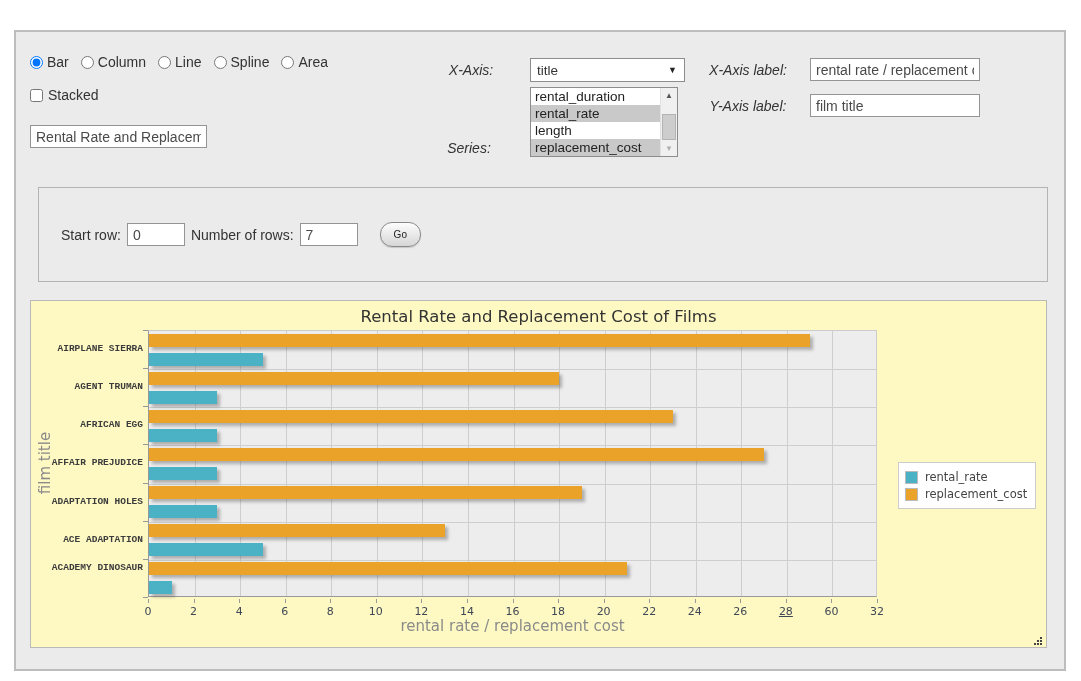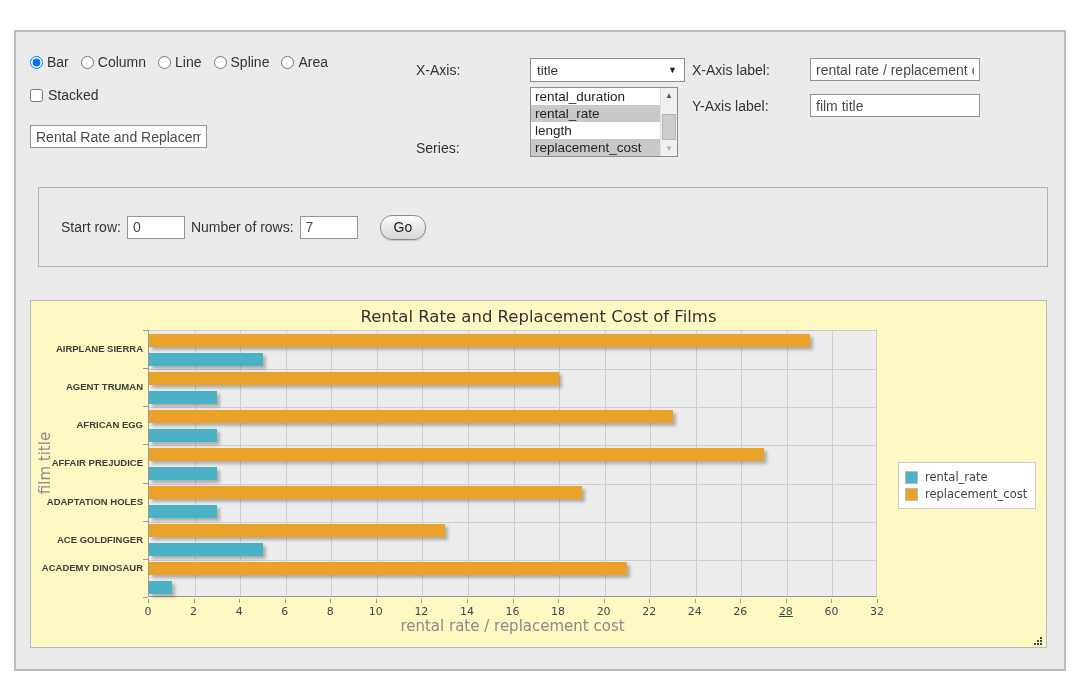--- a/index.html
+++ b/index.html
@@ -13,61 +13,61 @@
 
   
   .radio-row { position:absolute; left:14px; top:22px; font-size:14px; color:#333; }
   .radio-row label { margin-right:12px; }
   .radio-row input { vertical-align:-2px; margin-right:4px; }
   .stacked-row { position:absolute; left:14px; top:55px; font-size:14px; color:#333; }
   .stacked-row input { vertical-align:-2px; margin-right:5px; }
   .tin { border:1px solid #949494; background:#fff; font-size:14px; color:#4a4a4a;
     height:23px; padding:2px 5px; font-family:"Liberation Sans",sans-serif; }
   #titleInput { position:absolute; left:14px; top:93px; width:177px; }
-  .flabel { position:absolute; font-size:14px; color:#333; text-align:left; }
+  .flabel { position:absolute; font-size:14px; color:#333; text-align:center;font-style:italic; }
   .sel { position:absolute; left:514px; top:26px; width:155px; height:24px;
     border:1px solid #8d8d8d; background:#fff; display:flex; align-items:center;
     font-size:13.5px; color:#333; padding-left:6px; cursor:default; }
   .sel .caret { margin-left:auto; margin-right:7px; font-size:9px; color:#222; }
   .mslist { position:absolute; left:514px; top:55px; width:148px; height:70px;
     border:1px solid #8d8d8d; background:#fff; display:flex; }
   .msopts { flex:1; overflow:hidden; }
   .msopt { height:17px; line-height:17px; padding-left:4px; font-size:13.5px;
     color:#222; white-space:nowrap; }
   .selopt { background:#c9c9c9; }
   .msbar { width:17px; background:#f0f0f0; border-left:1px solid #e0e0e0; position:relative; }
   .msarrow { position:absolute; left:0; width:100%; height:15px; line-height:15px;
     text-align:center; font-size:8px; color:#555; }
   .msthumb { position:absolute; left:1px; top:26px; width:14px; height:26px;
     background:#cdcdcd; border:1px solid #b3b3b3; }
   #xAxisLabelInput { position:absolute; left:794px; top:26px; width:170px; }
   #yAxisLabelInput { position:absolute; left:794px; top:62px; width:170px; }
 
   
-  .rowpanel { position:absolute; left:22px; top:155px; width:1010px; height:80px;
+  .rowpanel { position:absolute; left:22px; top:155px; width:1010px; height:95px;
     border:1px solid #b3b3b3; display:flex; align-items:center; padding-left:22px;
     font-size:14px; color:#333; }
   .rowpanel .tin { width:58px; margin:0 6px; }
   .gobtn { margin-left:16px; height:25px; padding:0 13px; border:1px solid #8a8a8a;
-    border-radius:12px; background:linear-gradient(#fdfdfd,#d6d6d6); font-size:14px;
+    border-radius:12px; background:linear-gradient(#fdfdfd,#d6d6d6); font-size:10px;
     color:#222; font-family:"Liberation Sans",sans-serif; cursor:pointer;
     box-shadow:0 1px 1px rgba(0,0,0,.15); }
 
   
   .chart { position:absolute; left:14px; top:268px; width:1017px; height:348px;
     border:1px solid #b9b9b9; background:#fef9c3; }
   .ctitle { position:absolute; top:6px; left:0; width:100%; text-align:center;
     font-family:"DejaVu Sans",sans-serif; font-size:16.5px; color:#333; }
   .plot { position:absolute; left:117px; top:29px; width:729px; height:267px;
     background:#ededed; border:1px solid #ccc; border-left-color:#999; border-bottom-color:#999; }
   .vgrid { position:absolute; top:0; width:1px; height:100%; background:#cecece; }
   .hgrid { position:absolute; left:0; width:100%; height:1px; background:#cecece; }
   .bar { position:absolute; left:0; height:13px; box-shadow:3px 3px 3px rgba(80,80,80,.4); }
   .ycat { position:absolute; left:0; width:112px; text-align:right; line-height:12px;
-    font-family:Liberation Sans, sans-serif; font-size:9.5px; font-weight:bold; color:#3c3c3c; }
+    font-family:Liberation Mono, monospace; font-size:9.5px; font-weight:bold; color:#3c3c3c; }
   .tickmark { position:absolute; background:#999; }
   .xticklab { position:absolute; width:34px; text-align:center;
     font-family:"DejaVu Sans",sans-serif; font-size:11px; color:#3f4754; }
   .xtitle { position:absolute; left:117px; top:316px; width:729px; text-align:center;
     font-family:"DejaVu Sans",sans-serif; font-size:15px; color:#8a8a8a; }
   .ytitle { position:absolute; left:-86px; top:153px; width:200px; height:18px;
     text-align:center; transform:rotate(-90deg); font-family:"DejaVu Sans",sans-serif;
     font-size:15px; color:#8a8a8a; }
   .legend { position:absolute; left:867px; top:161px; background:#fff;
     border:1px solid #ccc; padding:4px 8px 4px 6px; }
@@ -186,21 +186,21 @@
         <rect x="6" y="9" width="2" height="2"></rect>
             <rect x="9" y="9" width="2" height="2"></rect>
       </g>
         </svg>
     </div>
   <div class="ycat" style="top: 42px;">AIRPLANE SIERRA</div>
       <div class="ycat" style="top: 80.1429px;">AGENT TRUMAN</div>
       <div class="ycat" style="top: 118.286px;">AFRICAN EGG</div>
       <div class="ycat" style="top: 156.429px;">AFFAIR PREJUDICE</div>
       <div class="ycat" style="top: 194.571px;">ADAPTATION HOLES</div>
-      <div class="ycat" style="top: 232.714px;">ACE GOLDFINGER</div>
+      <div class="ycat" style="top: 232.714px;">ACE ADAPTATION</div>
       <div class="ycat" style="top: 261px;">ACADEMY DINOSAUR</div>
       <div class="tickmark" style="left: 112px; width: 5px; height: 1px; top: 29px;"></div>
       <div class="tickmark" style="left: 112px; width: 5px; height: 1px; top: 67.1429px;"></div>
       <div class="tickmark" style="left: 112px; width: 5px; height: 1px; top: 105.286px;"></div>
       <div class="tickmark" style="left: 112px; width: 5px; height: 1px; top: 143.429px;"></div>
       <div class="tickmark" style="left: 112px; width: 5px; height: 1px; top: 181.571px;"></div>
       <div class="tickmark" style="left: 112px; width: 5px; height: 1px; top: 219.714px;"></div>
       <div class="tickmark" style="left: 112px; width: 5px; height: 1px; top: 257.857px;"></div>
       <div class="tickmark" style="left: 112px; width: 5px; height: 1px; top: 296px;"></div>
       <div class="tickmark" style="top: 298px; width: 1px; height: 4px; left: 117px;"></div>

